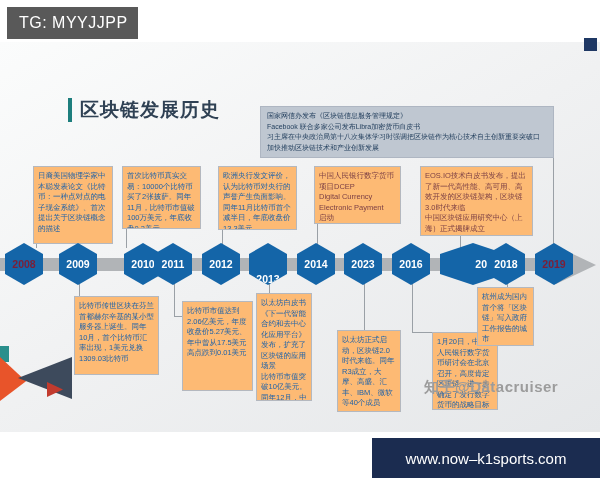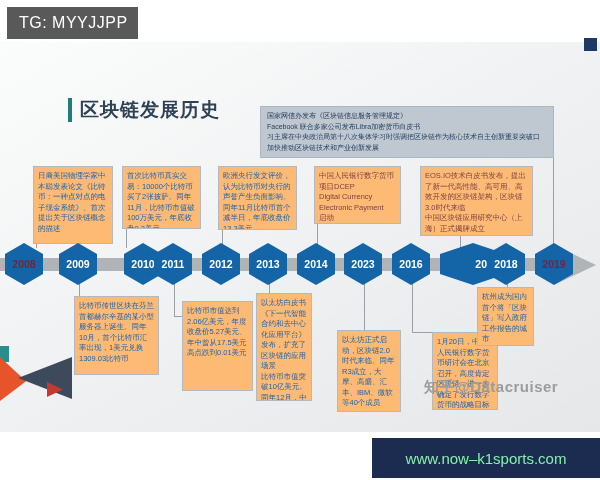--- a/index.html
+++ b/index.html
@@ -34,21 +34,21 @@
   .watermark{position:absolute;left:424px;top:378px;font-size:15px;font-weight:bold;
     color:#9c9c9c;letter-spacing:.5px;z-index:5;}
   .deco-teal{position:absolute;left:0;top:346px;width:9px;height:16px;background:#2a8f8c;z-index:2;}
   .deco-orange{position:absolute;left:0;top:357px;width:26px;height:44px;background:#e8542a;
     clip-path:polygon(0 0,100% 55%,0 100%);z-index:2;}
   .deco-navy{position:absolute;left:18px;top:357px;width:54px;height:42px;background:#3d4a5c;
     clip-path:polygon(100% 0,100% 100%,0 50%);z-index:3;}
   .deco-red{position:absolute;left:47px;top:382px;width:16px;height:15px;background:#c23b2e;
     clip-path:polygon(0 0,100% 50%,0 100%);z-index:4;}
   .footer-bar{position:absolute;left:372px;top:438px;width:228px;height:40px;background:#1b2c50;
-    color:#86efac;display:flex;align-items:center;justify-content:center;font-size:15px;z-index:6;}
+    color:#ffffff;display:flex;align-items:center;justify-content:center;font-size:15px;z-index:6;}
 </style>
 </head>
 <body>
 
 <div class="canvas">
   <div class="slide-bg"></div>
 
   <div class="tg-badge">TG: MYYJJPP</div>
   <div class="corner-sq"></div>
 
@@ -104,21 +104,21 @@
     </div>
   <div class="hex" style="left:100px;margin-left:24px;">
       <span class="yr">2010</span>
     </div>
   <div class="hex" style="left:154px;">
       <span class="yr">2011</span>
     </div>
   <div class="hex" style="left:202px;">
       <span class="yr">2012</span>
     </div>
-  <div class="hex" style="left:249px;">
+  <div class="hex" style="left:249px;align-items:flex-end;">
       <span class="yr">2013</span>
     </div>
   <div class="hex" style="left:297px;">
       <span class="yr">2014</span>
     </div>
   <div class="hex" style="left:344px;">
       <span class="yr">2023</span>
     </div>
   <div class="hex" style="left:392px;">
       <span class="yr">2016</span>

